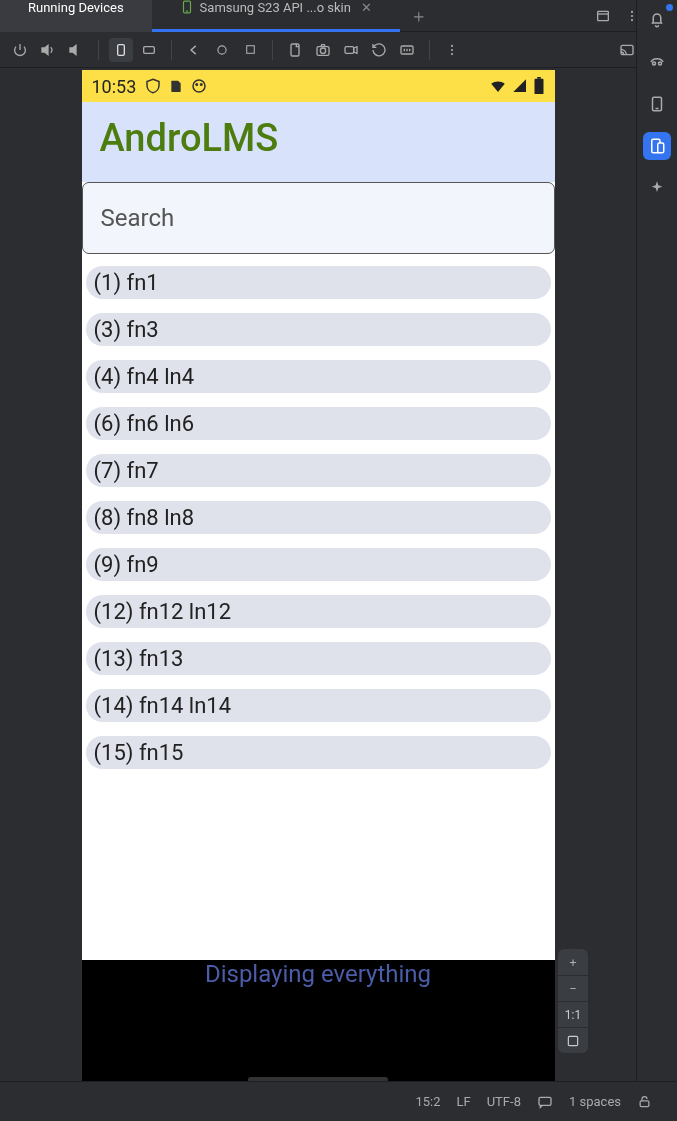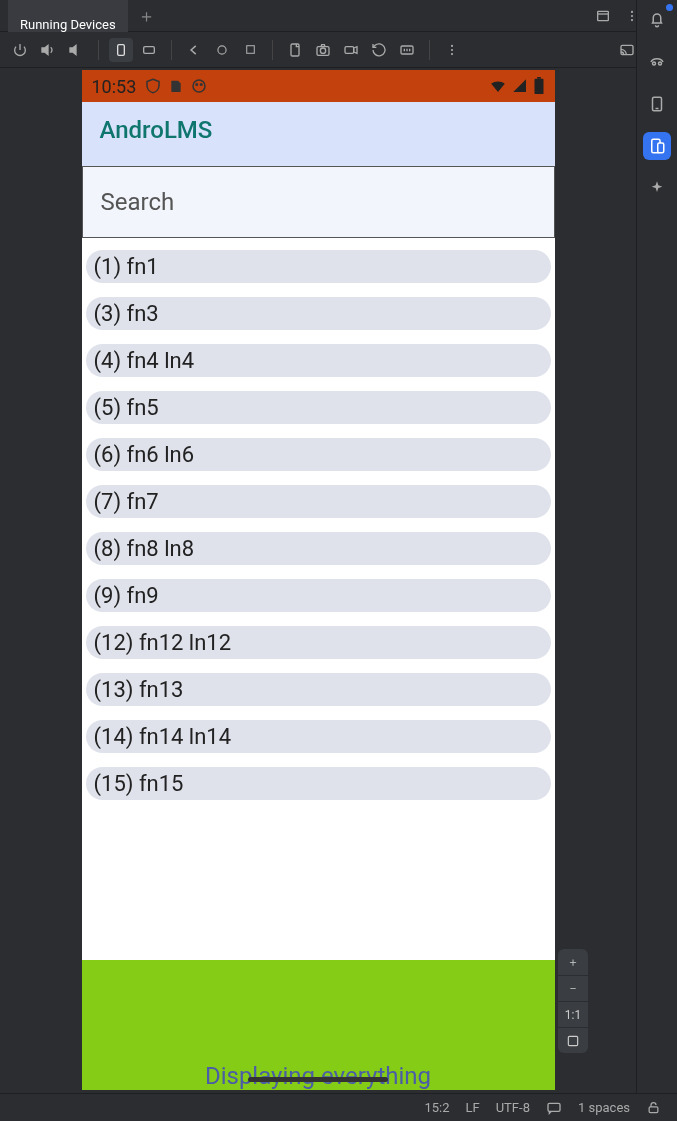--- a/index.html
+++ b/index.html
@@ -14,27 +14,26 @@
   }
   .top-tabs {
     display: flex;
     align-items: center;
     height: 32px;
     background: #2b2d30;
     border-bottom: 1px solid #1e1f22;
   }
   .tab {
     display: flex;
-    align-items: flex-end;
+    align-items: flex-start;
     height: 32px;
-    padding: 0 12px;
+    padding: 0 28px;
     font-size: 13px;
     gap: 6px;
     cursor: pointer;
-    margin-left: 8px;
   }
   .tab.primary { background: #393b40; color: #fff; }
   .tab.secondary { background: #2b2d30; color: #bbb; border-bottom: 3px solid #3574f0; }
   .tab .close-x { color: #888; font-size: 13px; margin-left: 4px; }
   .plus-tab { padding: 0 10px; color: #888; font-size: 18px; }
   .top-tabs-right {
     margin-left: auto;
     display: flex;
     gap: 14px;
     align-items: center;
@@ -70,40 +69,40 @@
   .emulator {
     width: 473px;
     height: 1020px;
     margin-top: 2px;
     background:#fff;
     position:relative;
     overflow:hidden;
   }
   .status-bar {
     height: 32px;
-    background:#c2410c;
+    background:#fde047;
     display:flex; align-items:center;
     padding: 0 10px;
     font-size: 18px;
     color:#222;
   }
   .status-right { margin-left:auto; display:flex; gap:4px; align-items:center; }
   .status-ico { font-size:16px; }
 
   .app-header {
     background:#d9e2fb;
     padding: 14px 18px 22px;
-    font-size: 24px;
+    font-size: 38px;
     font-weight: 500;
-    color:#0f766e;
+    color:#4d7c0f;
   }
   .search-box {
     margin: 0 0px 0 0px;
     border:1px solid #555;
-    border-radius:0;
+    border-radius:7px;
     background:#f2f5fb;
     height: 72px;
     display:flex; align-items:center;
     padding: 0 18px;
     font-size: 24px;
     color:#555;
   }
   .list {
     padding: 12px 4px 0;
     display:flex; flex-direction:column; gap:14px;
@@ -111,22 +110,22 @@
   .list-item {
     background:#dfe2eb;
     border-radius:18px;
     padding:4px 8px;
     font-size:22px;
     color:#222;
   }
   .footer {
     position:absolute; bottom:0; left:0; right:0;
     height: 130px;
-    background:#84cc16;
-    display:flex; align-items:flex-end; justify-content:center;
+    background:#000000;
+    display:flex; align-items:flex-start; justify-content:center;
     font-size:24px;
     color:#4b5ca8;
   }
   .nav-indicator {
     position:absolute; bottom:8px; left:50%; transform:translateX(-50%);
     width:140px; height:5px; background:#333; border-radius:3px;
   }
 
   .right-rail {
     position:absolute; right:0; top:0; width:41px; bottom:28px;
@@ -153,34 +152,44 @@
     width:30px;
   }
   .zoom-panel .zb {
     height:26px; display:flex; align-items:center; justify-content:center;
     color:#ccc; font-size:12px; cursor:pointer;
   }
   .zoom-panel .zb + .zb { border-top:1px solid #2b2d30; }
 
   .status-line {
     position:absolute; bottom:0; left:0; right:0;
-    height:28px; background:#2b2d30;
+    height:40px; background:#2b2d30;
     border-top:1px solid #1e1f22;
     display:flex; align-items:center; justify-content:flex-end;
-    padding:0 16px; gap:16px;
+    padding:0 25px; gap:16px;
     font-size:13px; color:#aaa;
   }
   svg { display:block; }
 </style>
 </head>
 <body>
 
 <div class="top-tabs">
   <div class="tab primary">
     <span>Running Devices</span>
+  </div>
+  <div class="tab secondary">
+    <span class="ico">
+      <svg width="14" height="14" viewBox="0 0 24 24" fill="none" stroke="#6aa84f" stroke-width="2">
+          <rect x="6" y="2" width="12" height="20" rx="2"></rect>
+          <line x1="10" y1="19" x2="14" y2="19"></line>
+        </svg>
+    </span>
+    <span>Samsung S23 API ...o skin</span>
+    <span class="close-x">✕</span>
   </div>
   <div class="plus-tab">＋</div>
   <div class="top-tabs-right">
     <span class="ico">
       <svg width="16" height="16" viewBox="0 0 24 24" fill="none" stroke="#aaa" stroke-width="2">
           <rect x="4" y="5" width="16" height="14" rx="1"></rect>
           <line x1="4" y1="9" x2="20" y2="9"></line>
         </svg>
     </span>
     <span class="ico">
@@ -350,21 +359,20 @@
       </div>
     </div>
     <div class="app-header">AndroLMS</div>
     <div class="search-box">
       <span>Search</span>
     </div>
     <div class="list" id="list">
         <div class="list-item">(1) fn1</div>
         <div class="list-item">(3) fn3</div>
         <div class="list-item">(4) fn4 ln4</div>
-        <div class="list-item">(5) fn5</div>
         <div class="list-item">(6) fn6 ln6</div>
         <div class="list-item">(7) fn7</div>
         <div class="list-item">(8) fn8 ln8</div>
         <div class="list-item">(9) fn9</div>
         <div class="list-item">(12) fn12 ln12</div>
         <div class="list-item">(13) fn13</div>
         <div class="list-item">(14) fn14 ln14</div>
         <div class="list-item">(15) fn15</div>
       </div>
     <div class="footer">

